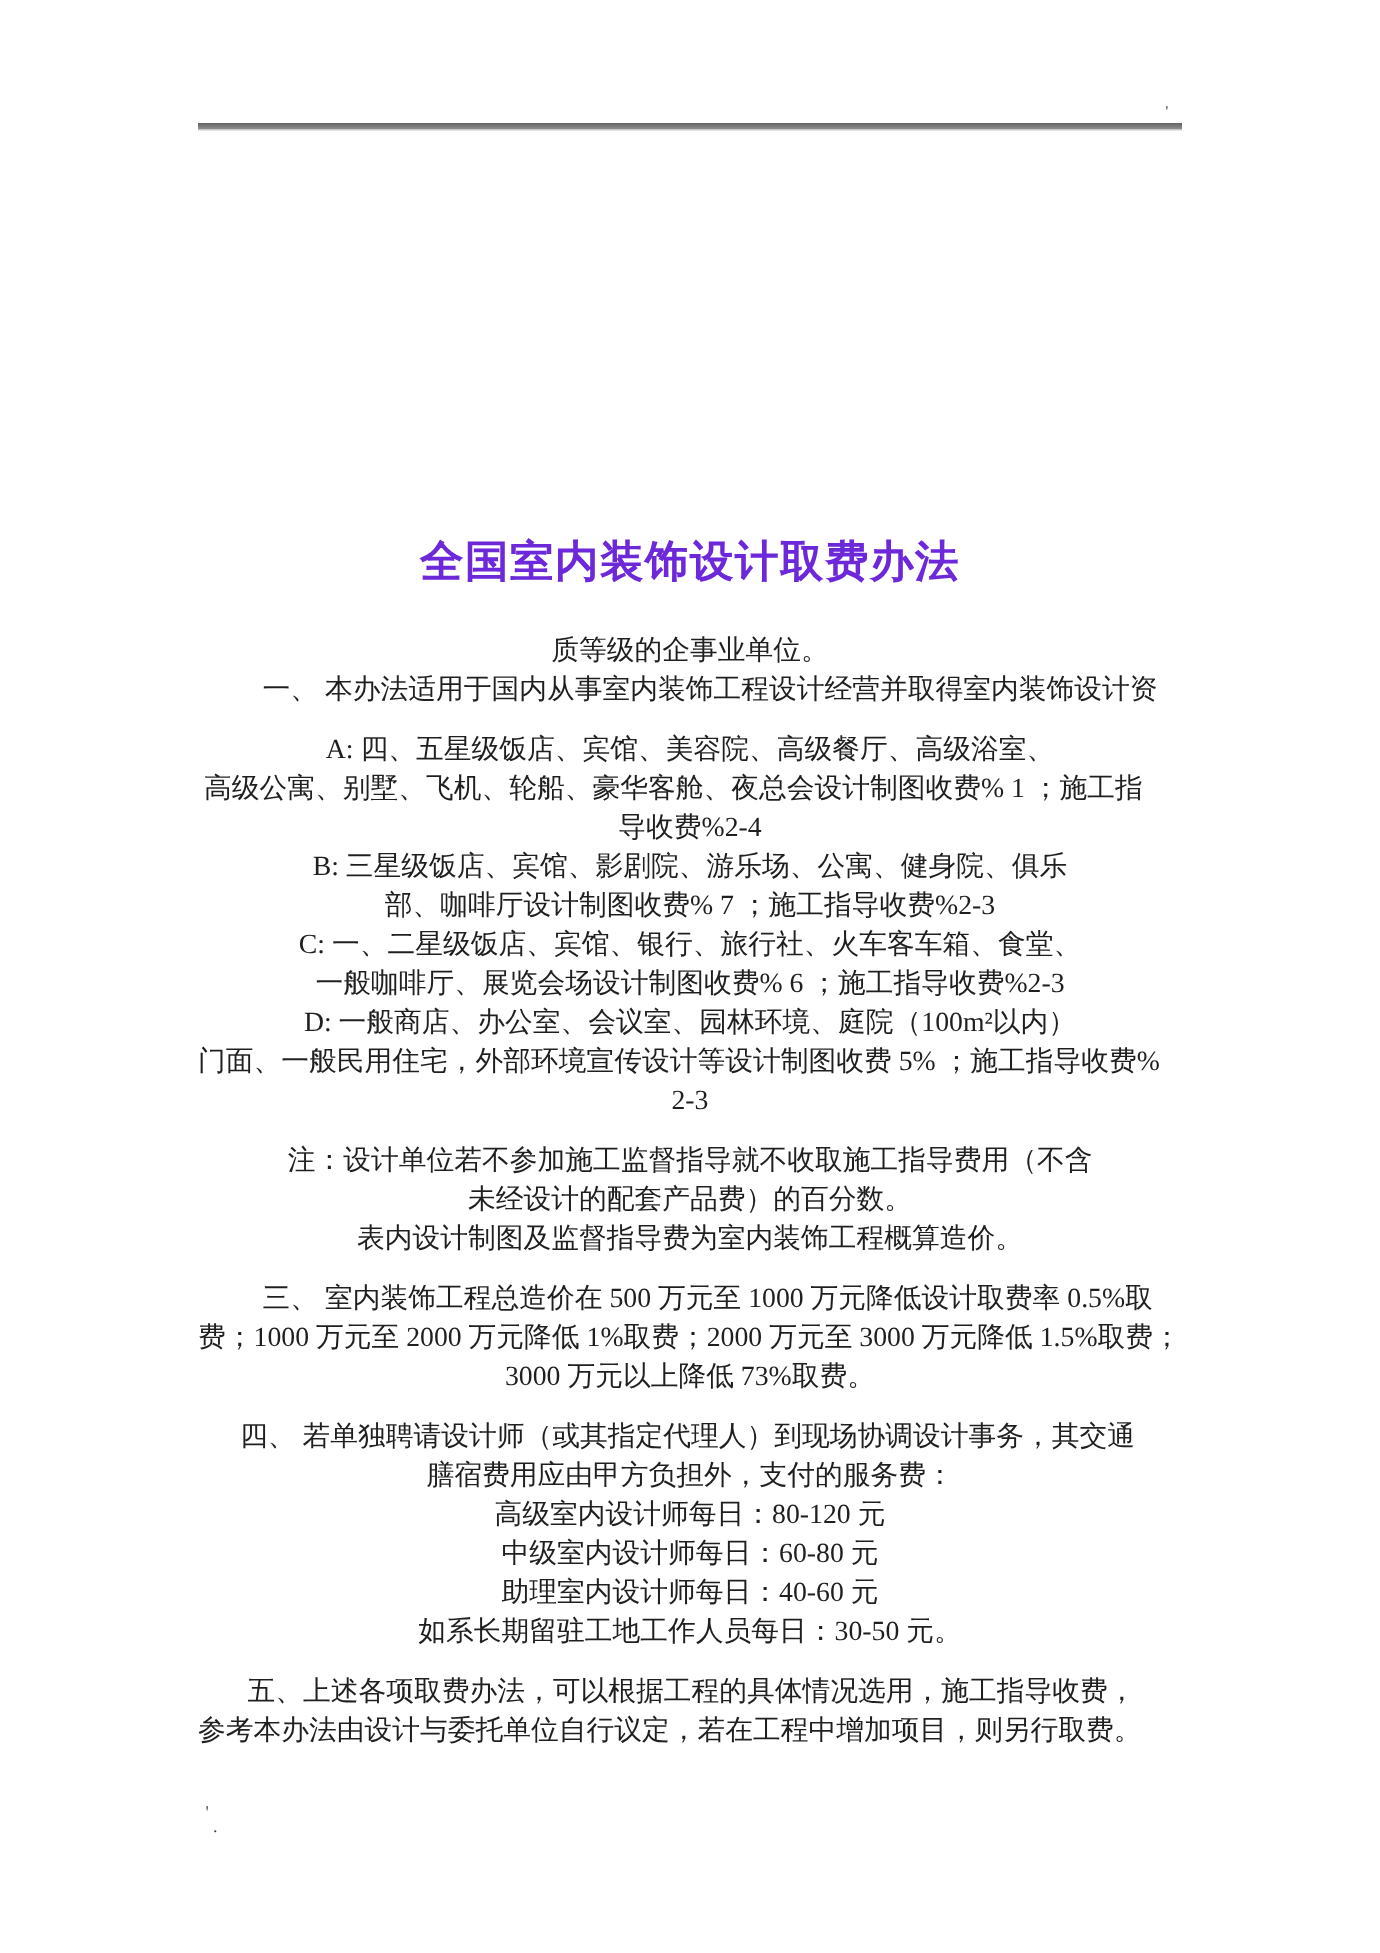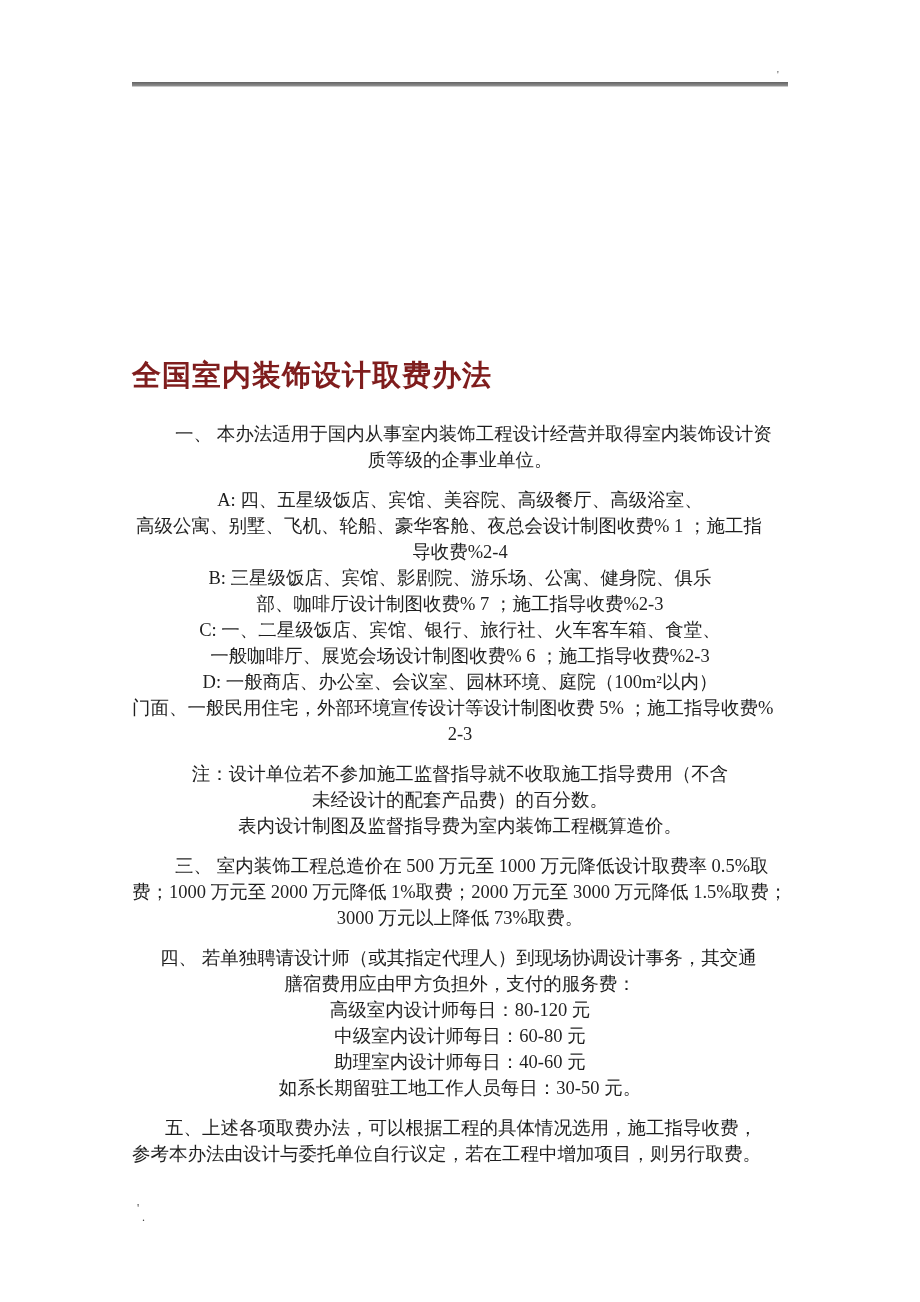--- a/index.html
+++ b/index.html
@@ -54,22 +54,23 @@
     top: 0;
     left: 132px;
     width: 656px;
   }
   h1.doc-title {
     margin: 355px 0 26px 0;
     padding: 0;
     font-size: 29px;
     font-weight: bold;
     line-height: 40px;
+    text-align: center;
     letter-spacing: 1px;
-    color: #7f1d1d;
+    color: #6d28d9;
   }
   .section {
     margin: 0 0 14px 0;
   }
   .line {
     height: 26px;
     line-height: 26px;
     font-size: 18.5px;
     white-space: nowrap;
     letter-spacing: 0;
@@ -83,22 +84,22 @@
 <div class="page">
 
   <span class="tiny-mark-top">'</span>
 
   <div class="top-rule"></div>
 
   <div class="content">
     <h1 class="doc-title">全国室内装饰设计取费办法</h1>
     <div id="doc-body">
         <div class="section">
+          <div class="line al-center">质等级的企事业单位。</div>
           <div class="line al-left" style="padding-left: 43px;">一、 本办法适用于国内从事室内装饰工程设计经营并取得室内装饰设计资</div>
-          <div class="line al-center">质等级的企事业单位。</div>
         </div>
         <div class="section">
           <div class="line al-center">A: 四、五星级饭店、宾馆、美容院、高级餐厅、高级浴室、</div>
           <div class="line al-left" style="padding-left: 4px;">高级公寓、别墅、飞机、轮船、豪华客舱、夜总会设计制图收费% 1 ；施工指</div>
           <div class="line al-center">导收费%2-4</div>
           <div class="line al-center">B: 三星级饭店、宾馆、影剧院、游乐场、公寓、健身院、俱乐</div>
           <div class="line al-center">部、咖啡厅设计制图收费% 7 ；施工指导收费%2-3</div>
           <div class="line al-center">C: 一、二星级饭店、宾馆、银行、旅行社、火车客车箱、食堂、</div>
           <div class="line al-center">一般咖啡厅、展览会场设计制图收费% 6 ；施工指导收费%2-3</div>
           <div class="line al-center">D: 一般商店、办公室、会议室、园林环境、庭院（100m²以内）</div>

